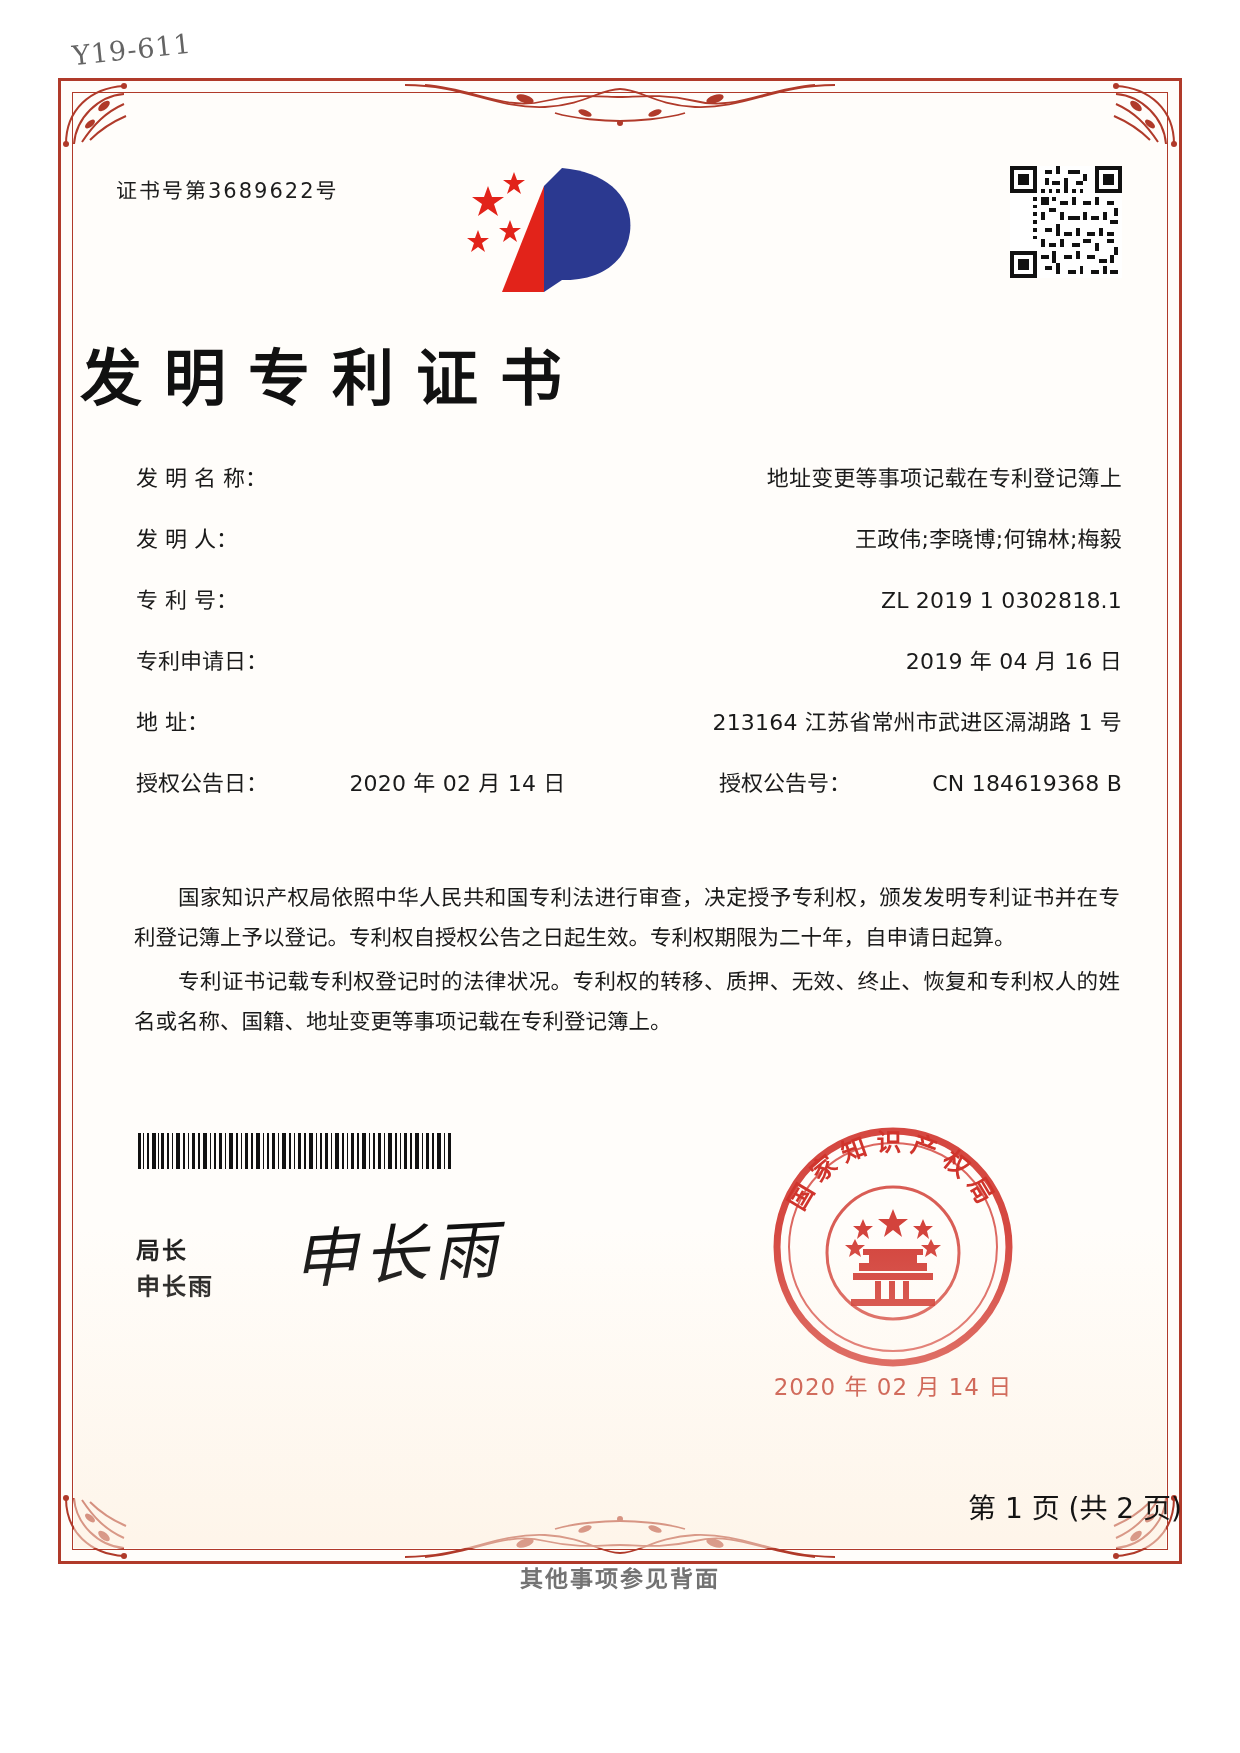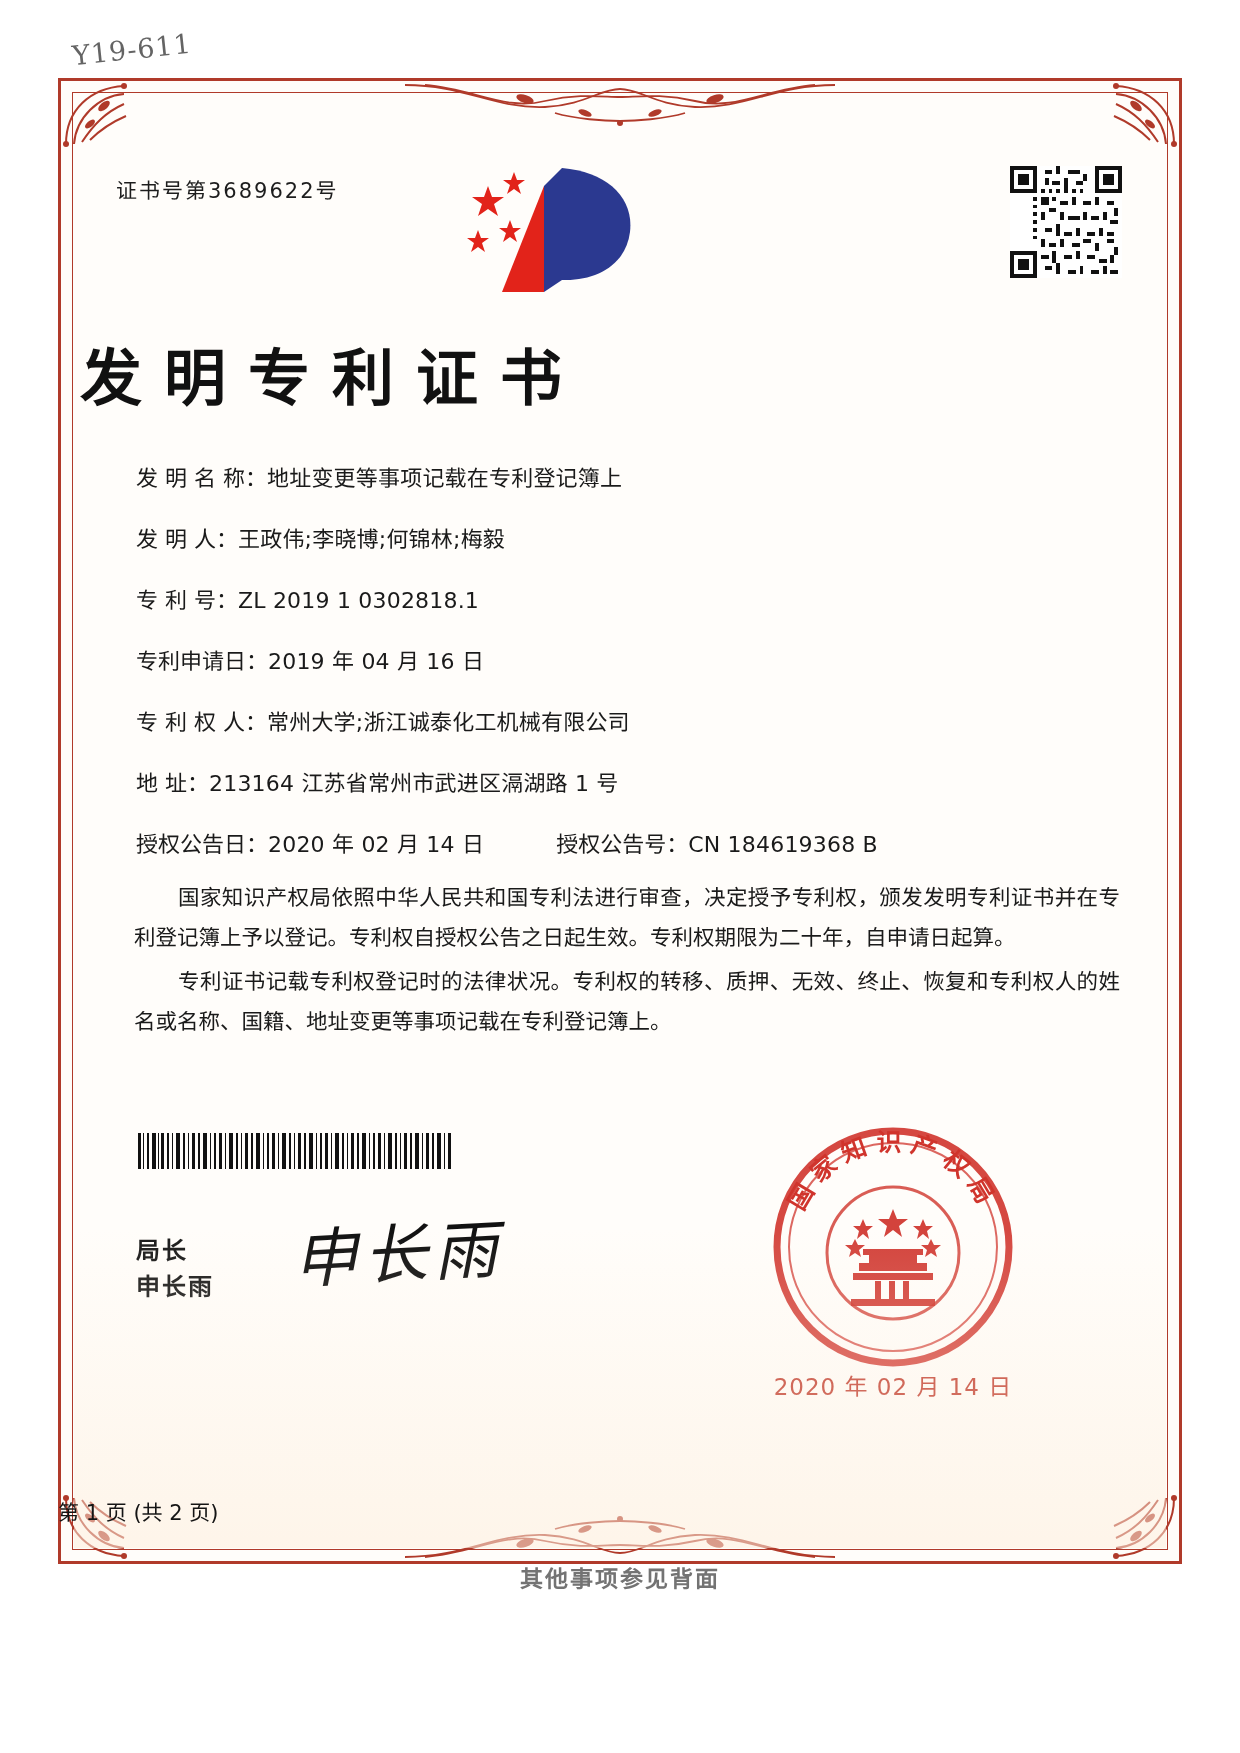--- a/index.html
+++ b/index.html
@@ -133,20 +133,21 @@
     right: 60px;
     top: 390px;
     font-size: 22px;
     line-height: 1;
   }
   .field-row {
     display: flex;
     align-items: baseline;
     margin-bottom: 39px;
     white-space: nowrap;
+    justify-content: space-between;
   }
   .field-label {
     flex: 0 0 auto;
     letter-spacing: 0;
     font-family: "DejaVu Sans", "Liberation Sans", sans-serif;
     font-size: 22px;
   }
   .field-value {
     font-family: "DejaVu Sans", "Liberation Sans", sans-serif;
     font-size: 22px;
@@ -226,23 +227,23 @@
     color: #c0392b;
     letter-spacing: 1px;
   }
 
   
   .page-num {
     position: absolute;
     left: 0;
     right: 0;
     bottom: 38px;
-    text-align: left;
+    text-align: right;
     font-family: "DejaVu Sans", "Liberation Sans", sans-serif;
-    font-size: 21px;
+    font-size: 28px;
     color: #141414;
   }
 
   
   .outer-footer {
     position: absolute;
     left: 0;
     right: 0;
     top: 1560px;
     text-align: center;
@@ -492,24 +493,20 @@
       <span class="field-label">发 明 人：</span>
       <span class="field-value">王政伟;李晓博;何锦林;梅毅</span>
     </div>
     <div class="field-row">
       <span class="field-label">专 利 号：</span>
       <span class="field-value">ZL 2019 1 0302818.1</span>
     </div>
     <div class="field-row">
       <span class="field-label">专利申请日：</span>
       <span class="field-value">2019 年 04 月 16 日</span>
-    </div>
-    <div class="field-row">
-      <span class="field-label">专 利 权 人：</span>
-      <span class="field-value">常州大学;浙江诚泰化工机械有限公司</span>
     </div>
     <div class="field-row">
       <span class="field-label">地 址：</span>
       <span class="field-value">213164 江苏省常州市武进区滆湖路 1 号</span>
     </div>
     <div class="field-row dual">
       <span class="field-label">授权公告日：</span>
       <span class="field-value">2020 年 02 月 14 日</span>
       <span class="second-label">授权公告号：</span>
       <span class="field-value">CN 184619368 B</span>

